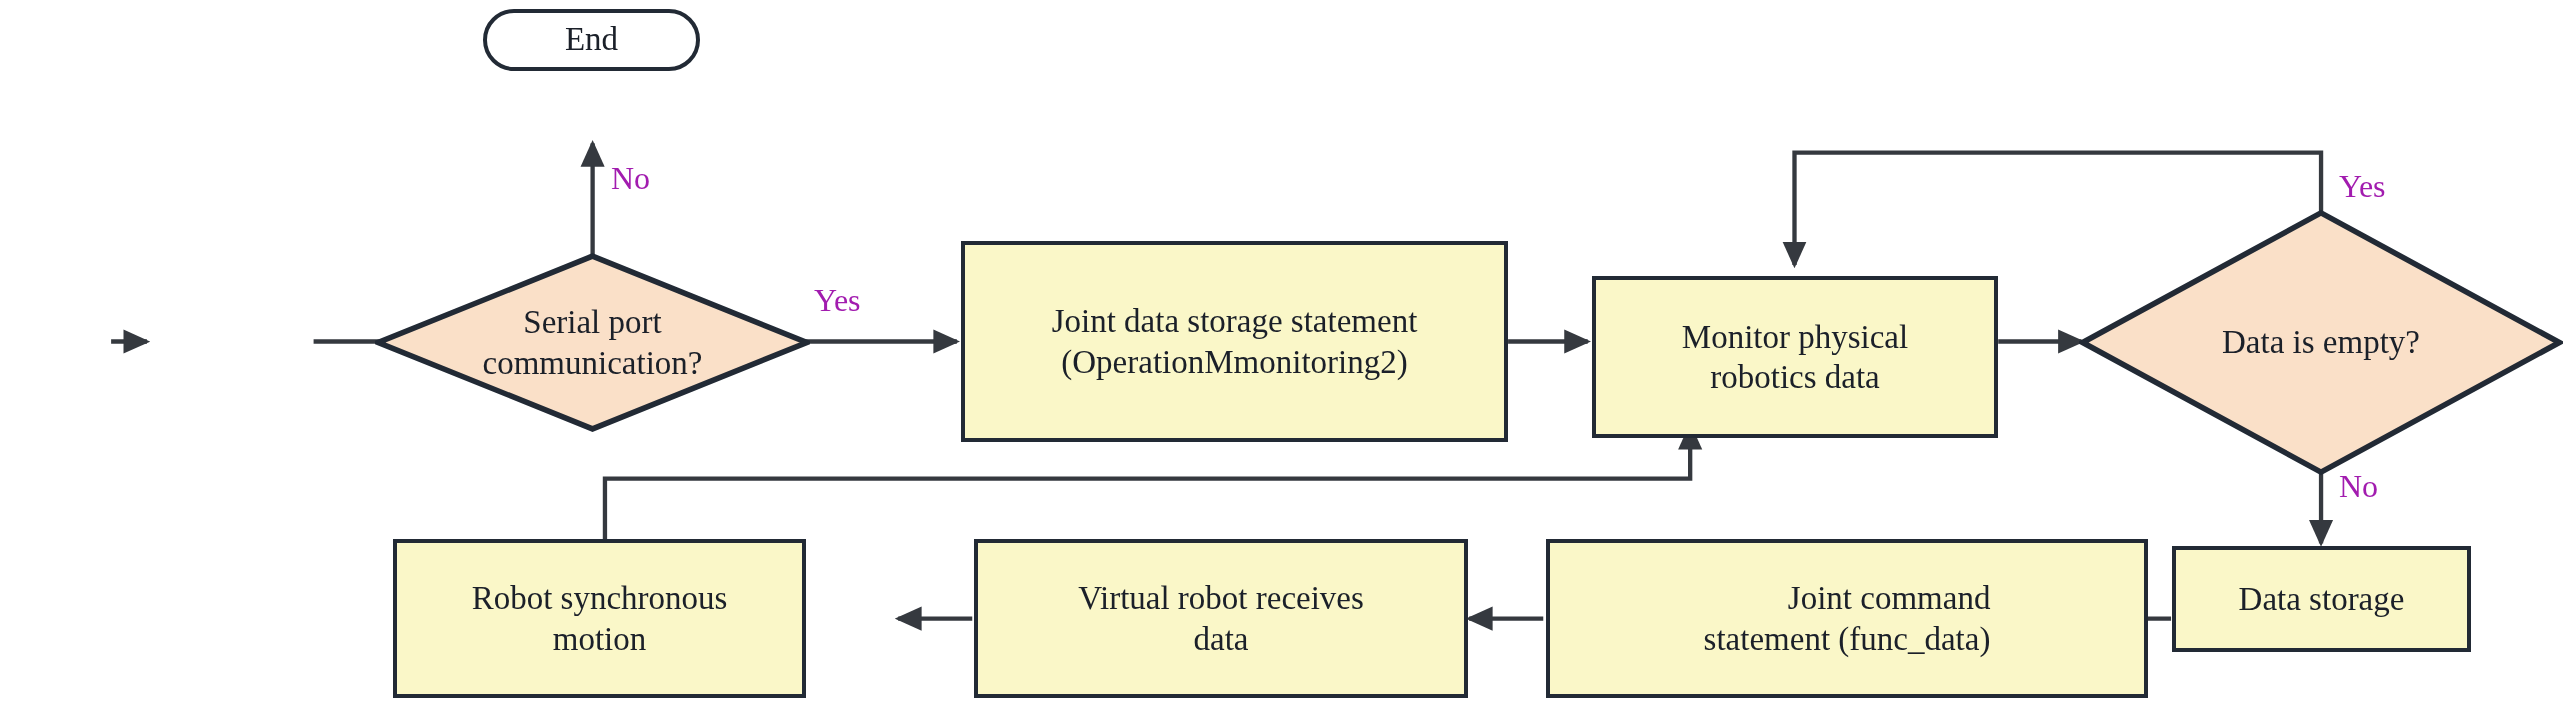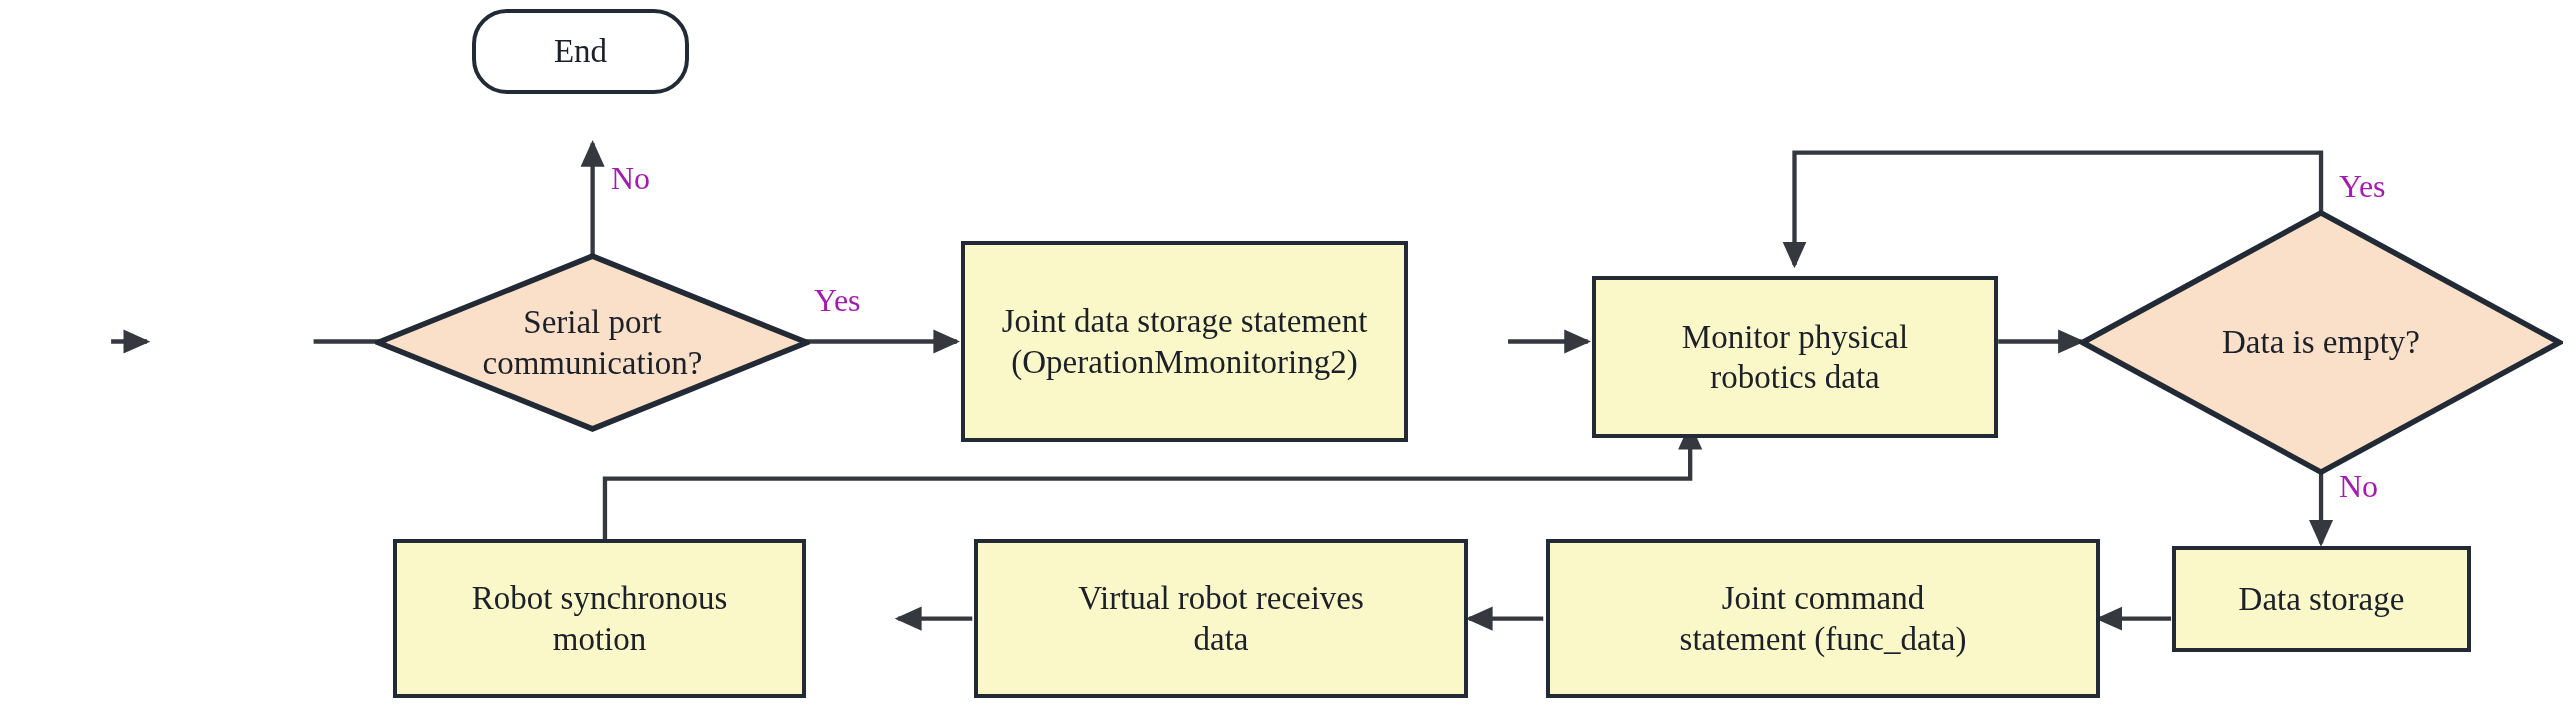--- a/index.html
+++ b/index.html
@@ -114,54 +114,54 @@
 
       <path d="M 2500 1002 L 2380 1002" marker-end="url(#arrow)"></path>
 
       <path d="M 1575 1002 L 1455 1002" marker-end="url(#arrow)"></path>
 
       <path d="M 980 880 L 980 775 L 2738 775 L 2738 690" marker-end="url(#arrow)"></path>
     </g>
   </svg>
 
 
-  <div class="node terminator" style="left:472px; top:8.6px; width:217px; height:85px;">
+  <div class="node terminator" style="left:483px; top:8.6px; width:217px; height:62px;">
     <span class="node-label">End</span>
   </div>
 
   <div class="decision-wrap" style="left:375px; top:253px; width:435px; height:179px;">
     <svg width="435" height="179" viewBox="0 0 704 290" xmlns="http://www.w3.org/2000/svg">
       <polygon points="352,5 699,145 352,285 5,145" fill="#fae0c8" stroke="#222a35" stroke-width="9" stroke-linejoin="miter"></polygon>
     </svg>
     <span class="decision-text">Serial port
 communication?</span>
   </div>
 
-  <div class="node process" style="left:961px; top:241px; width:447px; height:201px;">
+  <div class="node process" style="left:961px; top:241px; width:547px; height:201px;">
     <span class="node-label">Joint data storage statement
 (OperationMmonitoring2)</span>
   </div>
 
   <div class="node process" style="left:1592px; top:276px; width:406px; height:162px;">
     <span class="node-label">Monitor physical
 robotics data</span>
   </div>
 
   <div class="decision-wrap" style="left:2079px; top:209px; width:484px; height:267px;">
     <svg width="484" height="267" viewBox="0 0 784 432" xmlns="http://www.w3.org/2000/svg">
       <polygon points="392,6 778,216 392,426 6,216" fill="#fae0c8" stroke="#222a35" stroke-width="9" stroke-linejoin="miter"></polygon>
     </svg>
     <span class="decision-text">Data is empty?</span>
   </div>
 
   <div class="node process" style="left:2172px; top:546px; width:299px; height:106px;">
     <span class="node-label">Data storage</span>
   </div>
 
-  <div class="node process" style="left:1546px; top:539px; width:554px; height:159px;">
+  <div class="node process" style="left:1546px; top:539px; width:602px; height:159px;text-align:right;">
     <span class="node-label">Joint command
 statement (func_data)</span>
   </div>
 
   <div class="node process" style="left:974px; top:539px; width:494px; height:159px;">
     <span class="node-label">Virtual robot receives
 data</span>
   </div>
 
   <div class="node process" style="left:393px; top:539px; width:413px; height:159px;">

